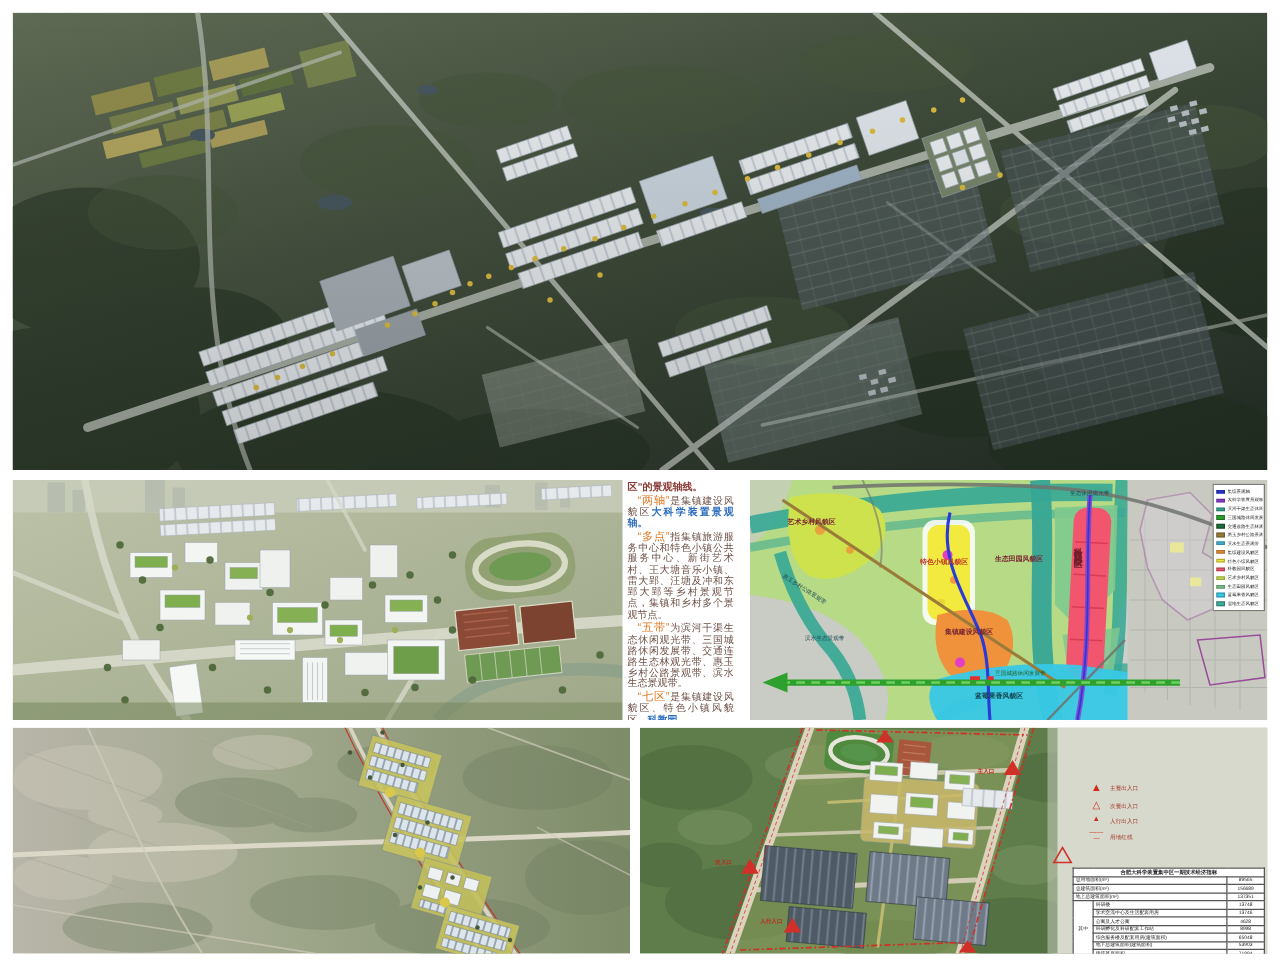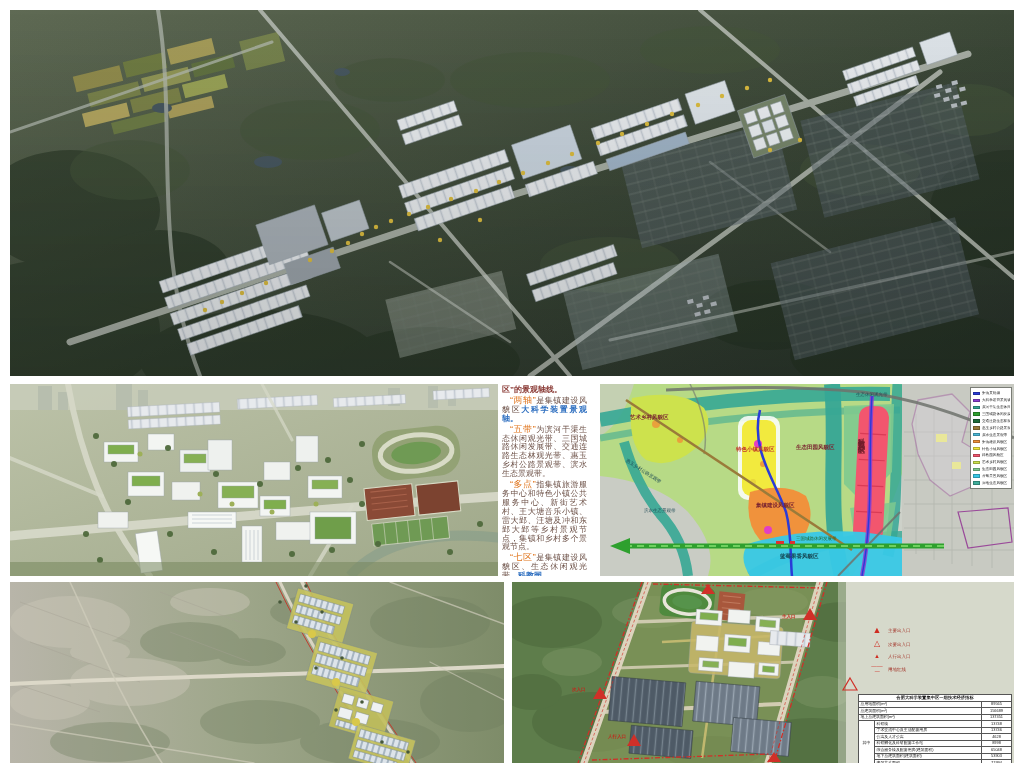--- a/index.html
+++ b/index.html
@@ -394,27 +394,27 @@
     </svg>
   </div>
 
   <div class="panel" id="panel-text">
     <div class="tp">
       <p><span class="tp-intro">区”的景观轴线。</span></p>
       <p class="ind">
         <span class="q">“两轴”</span><span>是集镇建设风貌区</span><span class="hl">大科学装置景观轴。</span>
       </p>
       <p class="ind">
+        <span class="q">“多点”</span><span>指集镇旅游服务中心和特色小镇公共服务中心、新街艺术村、王大塘音乐小镇、雷大郢、汪塘及冲和东郢大郢等乡村景观节点，集镇和乡村多个景观节点。</span>
+      </p>
+      <p class="ind">
         <span class="q">“五带”</span><span>为滨河干渠生态休闲观光带、三国城路休闲发展带、交通连路生态林观光带、惠玉乡村公路景观带、滨水生态景观带。</span>
       </p>
       <p class="ind">
-        <span class="q">“多点”</span><span>指集镇旅游服务中心和特色小镇公共服务中心、新街艺术村、王大塘音乐小镇、雷大郢、汪塘及冲和东郢大郢等乡村景观节点，集镇和乡村多个景观节点。</span>
-      </p>
-      <p class="ind">
-        <span class="q">“七区”</span><span>是集镇建设风貌区、生态休闲观光带、</span><span class="hl">科教园</span>
+        <span class="q">“七区”</span><span>是集镇建设风貌区、特色小镇风貌区、</span><span class="hl">科教园</span>
       </p>
     </div>
   </div>
 
   <div class="panel" id="panel-map">
     <svg width="414" height="192" viewBox="0 0 414 192">
       <rect width="414" height="192" fill="#cdd1c9"></rect>
       <path d="M0 0 H302 Q314 60 298 102 Q282 150 252 192 H84 Q44 158 22 118 L0 92 Z" fill="#b7da86"></path>
       <path d="M0 92 Q58 98 88 128 Q118 162 108 192 H0 Z" fill="#c9ccc4"></path>
       <path d="M0 0 H34 Q22 40 0 52 Z" fill="#c9ccc4" opacity="0.7"></path>

